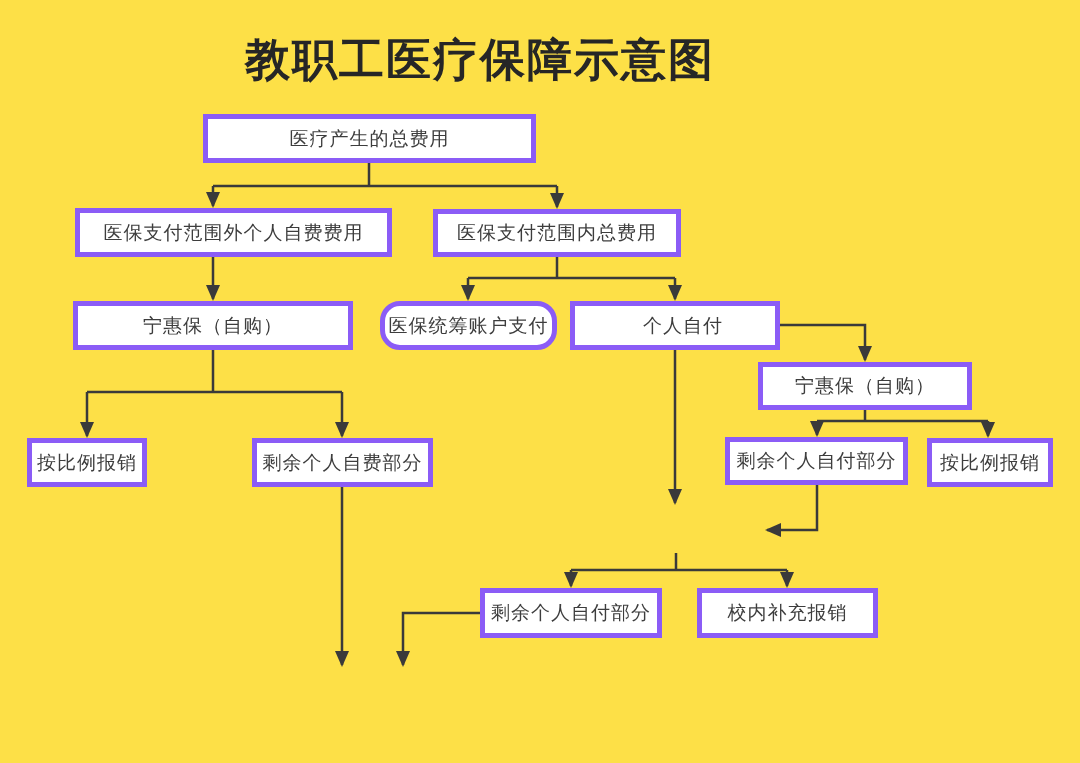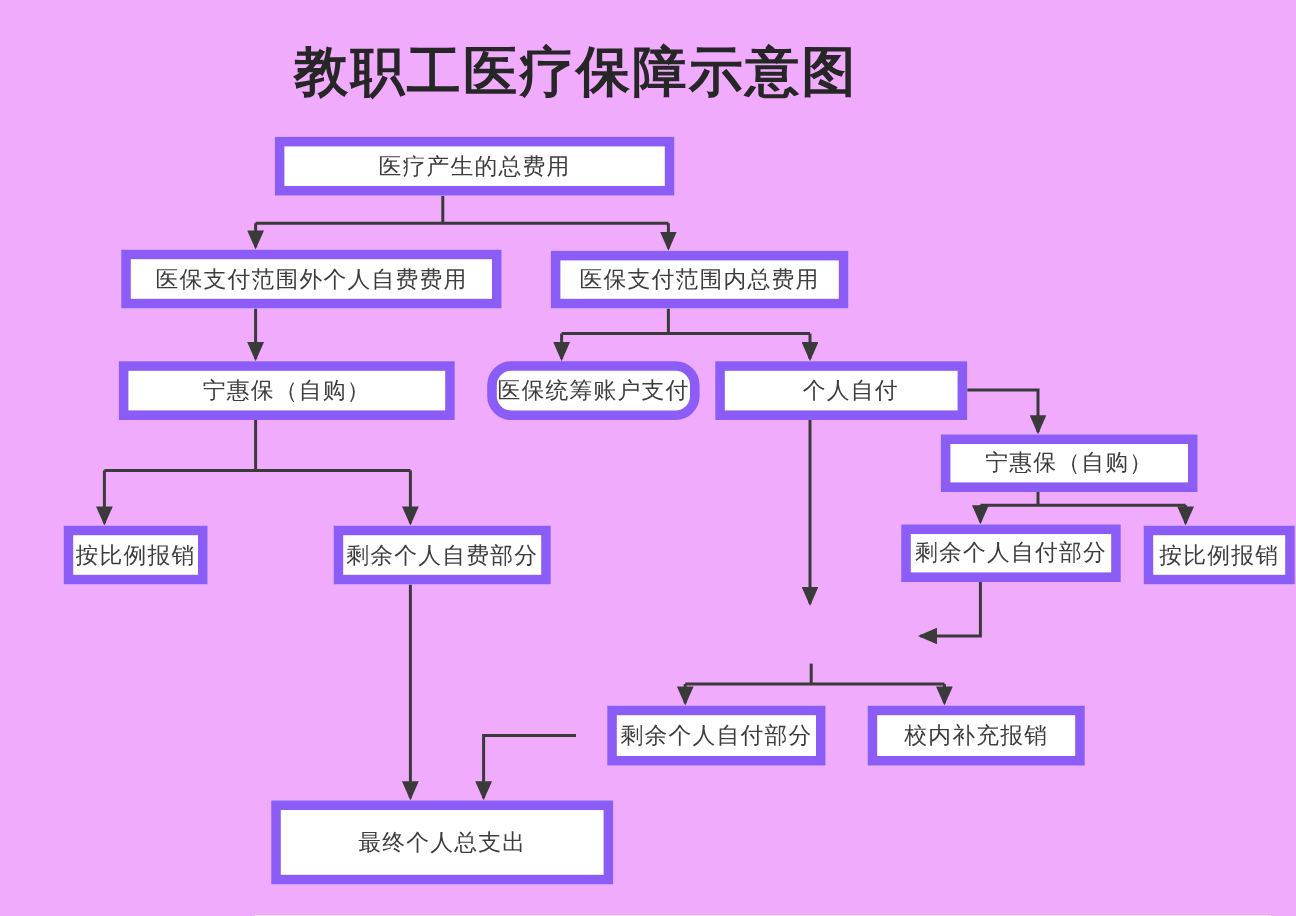--- a/index.html
+++ b/index.html
@@ -1,49 +1,48 @@
 <!DOCTYPE html>
 <html><head>
 <meta charset="utf-8">
 <style>
   html, body { margin: 0; padding: 0; background: #ffffff; }
   #canvas {
     position: relative;
     width: 1080px;
     height: 763px;
-    background: #f0abfc;
+    background: #fde047;
     font-family: "Liberation Sans", sans-serif;
     overflow: hidden;
   }
   #title {
     position: absolute;
     left: 200px;
     top: 30px;
     width: 560px;
     text-align: center;
     font-size: 45px;
     font-weight: bold;
     letter-spacing: 2px;
     color: #262626;
   }
   #edges { position: absolute; left: 0; top: 0; }
   .node {
     position: absolute;
     box-sizing: border-box;
     background: #ffffff;
-    border: 8px solid #8b5cf6;
+    border: 5px solid #8b5cf6;
     color: #3d3d3d;
     font-size: 19px;
     letter-spacing: 1px;
     display: flex;
     align-items: center;
     justify-content: center;
     text-align: center;
     white-space: nowrap;
-    margin-left: 26px;
   }
   
   #n-total           { left:203px; top:114px; width:333px; height:49px; }
   #n-outside         { left: 75px; top:208px; width:317px; height:49px; }
   #n-inside          { left:433px; top:209px; width:248px; height:48px;text-align:right; }
   #n-nhb-left        { left: 73px; top:301px; width:280px; height:49px; }
   #n-pooled          { left:380px; top:301px; width:177px; height:49px;border-radius:20px; }
   #n-selfpay         { left:570px; top:301px; width:210px; height:49px;padding-left:16px; }
   #n-nhb-right       { left:758px; top:362px; width:214px; height:48px; }
   #n-prop-left       { left: 27px; top:438px; width:120px; height:49px; }
@@ -113,15 +112,14 @@
   <div class="node" id="n-nhb-left">宁惠保（自购）</div>
   <div class="node" id="n-pooled">医保统筹账户支付</div>
   <div class="node" id="n-selfpay">个人自付</div>
   <div class="node" id="n-nhb-right">宁惠保（自购）</div>
   <div class="node" id="n-prop-left">按比例报销</div>
   <div class="node" id="n-rem-selffund">剩余个人自费部分</div>
   <div class="node" id="n-rem-selfpay-r">剩余个人自付部分</div>
   <div class="node" id="n-prop-right">按比例报销</div>
   <div class="node" id="n-rem-selfpay-b">剩余个人自付部分</div>
   <div class="node" id="n-campus-reimb">校内补充报销</div>
-  <div class="node" id="n-final">最终个人总支出</div>
 
 </div>
 
 </body></html>

